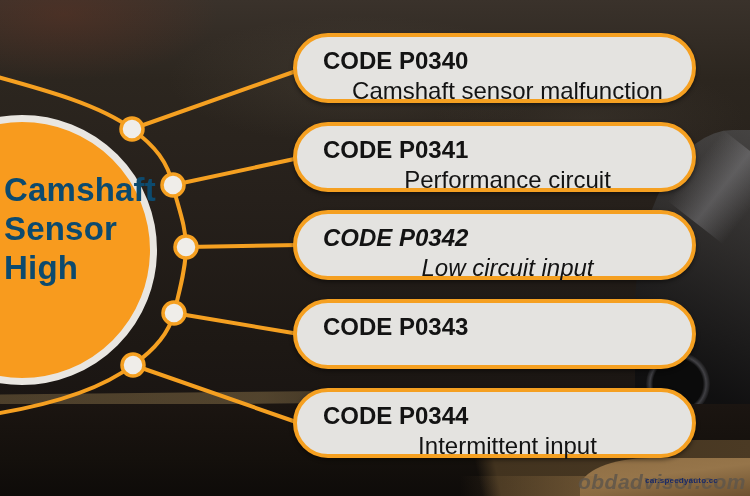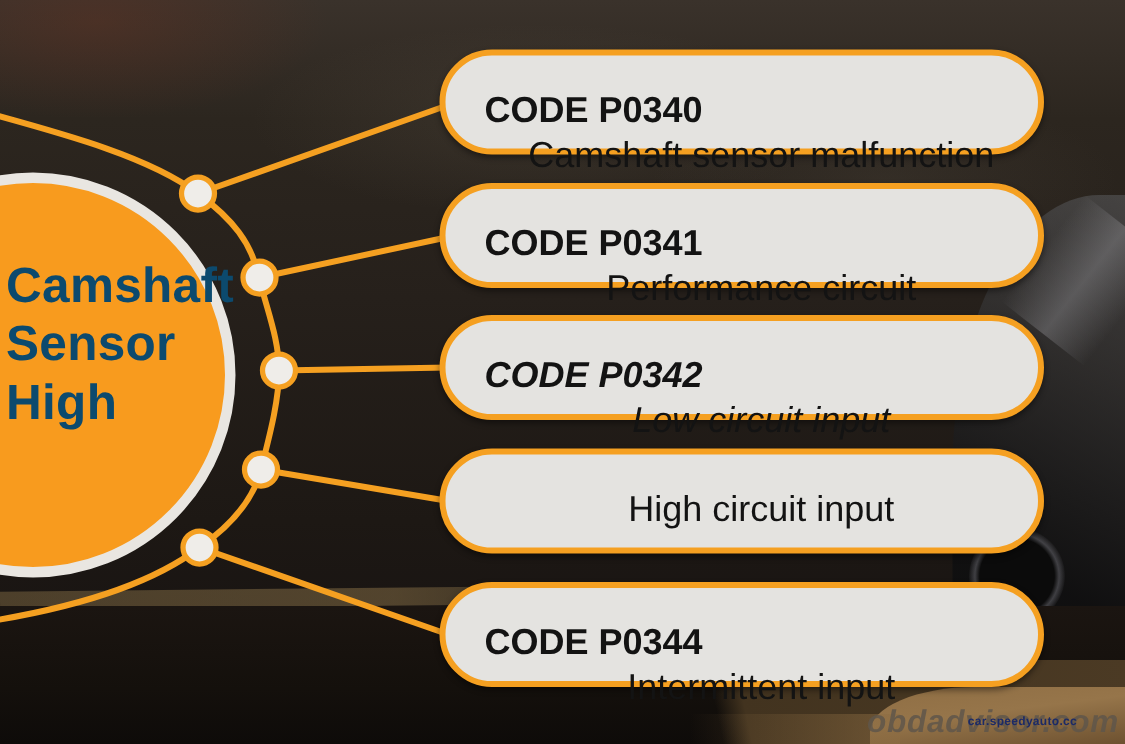--- a/index.html
+++ b/index.html
@@ -40,21 +40,21 @@
   svg.connectors{position:absolute;inset:0;z-index:2;}
   
   .big-circle{left:-113px;top:115px;width:270px;height:270px;z-index:3;
     box-sizing:border-box;border-radius:50%;
     background:#F89B1E;border:7px solid #E9E6E1;}
   .circle-text{position:absolute;left:110px;top:48px;
     font-size:33px;font-weight:bold;line-height:39px;color:#0c4a6e;letter-spacing:.2px;}
   
   .pill{left:293px;width:403px;height:70px;z-index:4;box-sizing:border-box;
     background:#E4E3E0;border:4px solid #F5A021;border-radius:35px;
-    padding:22px 0 0 26px;color:#131313;
+    padding:9px 0 0 26px;color:#131313;
     box-shadow:0 2px 4px rgba(0,0,0,.45);}
   .pill .code{display:block;font-size:24px;font-weight:bold;line-height:30px;}
   .pill .desc{display:block;font-size:24px;line-height:30px;text-align:center;}
   .p1{top:33px;} .p2{top:122px;} .p3{top:210px;font-style:italic;} .p4{top:299px;} .p5{top:388px;}
   
   .watermark{right:4px;bottom:2px;z-index:6;text-align:right;}
   .wm-site{font-size:21px;font-style:italic;font-weight:bold;
     color:rgba(95,86,74,.85);letter-spacing:.5px;}
   .wm-overlay{position:absolute;right:28px;bottom:9px;
     font-size:8px;font-weight:bold;color:#1C2A66;letter-spacing:.2px;white-space:nowrap;}
@@ -113,21 +113,21 @@
 </div>
 <div class="layer pill p2">
   <span class="code">CODE P0341</span>
   <span class="desc">Performance circuit</span>
 </div>
 <div class="layer pill p3">
   <span class="code">CODE P0342</span>
   <span class="desc">Low circuit input</span>
 </div>
 <div class="layer pill p4">
-  <span class="desc">High circuit input</span>
+  <span class="code">CODE P0343</span>
 </div>
 <div class="layer pill p5">
   <span class="code">CODE P0344</span>
   <span class="desc">Intermittent input</span>
 </div>
 
 <div class="layer watermark">
   <span class="wm-site">obdadvisor.com</span>
   <span class="wm-overlay">car.speedyauto.cc</span>
 </div>

